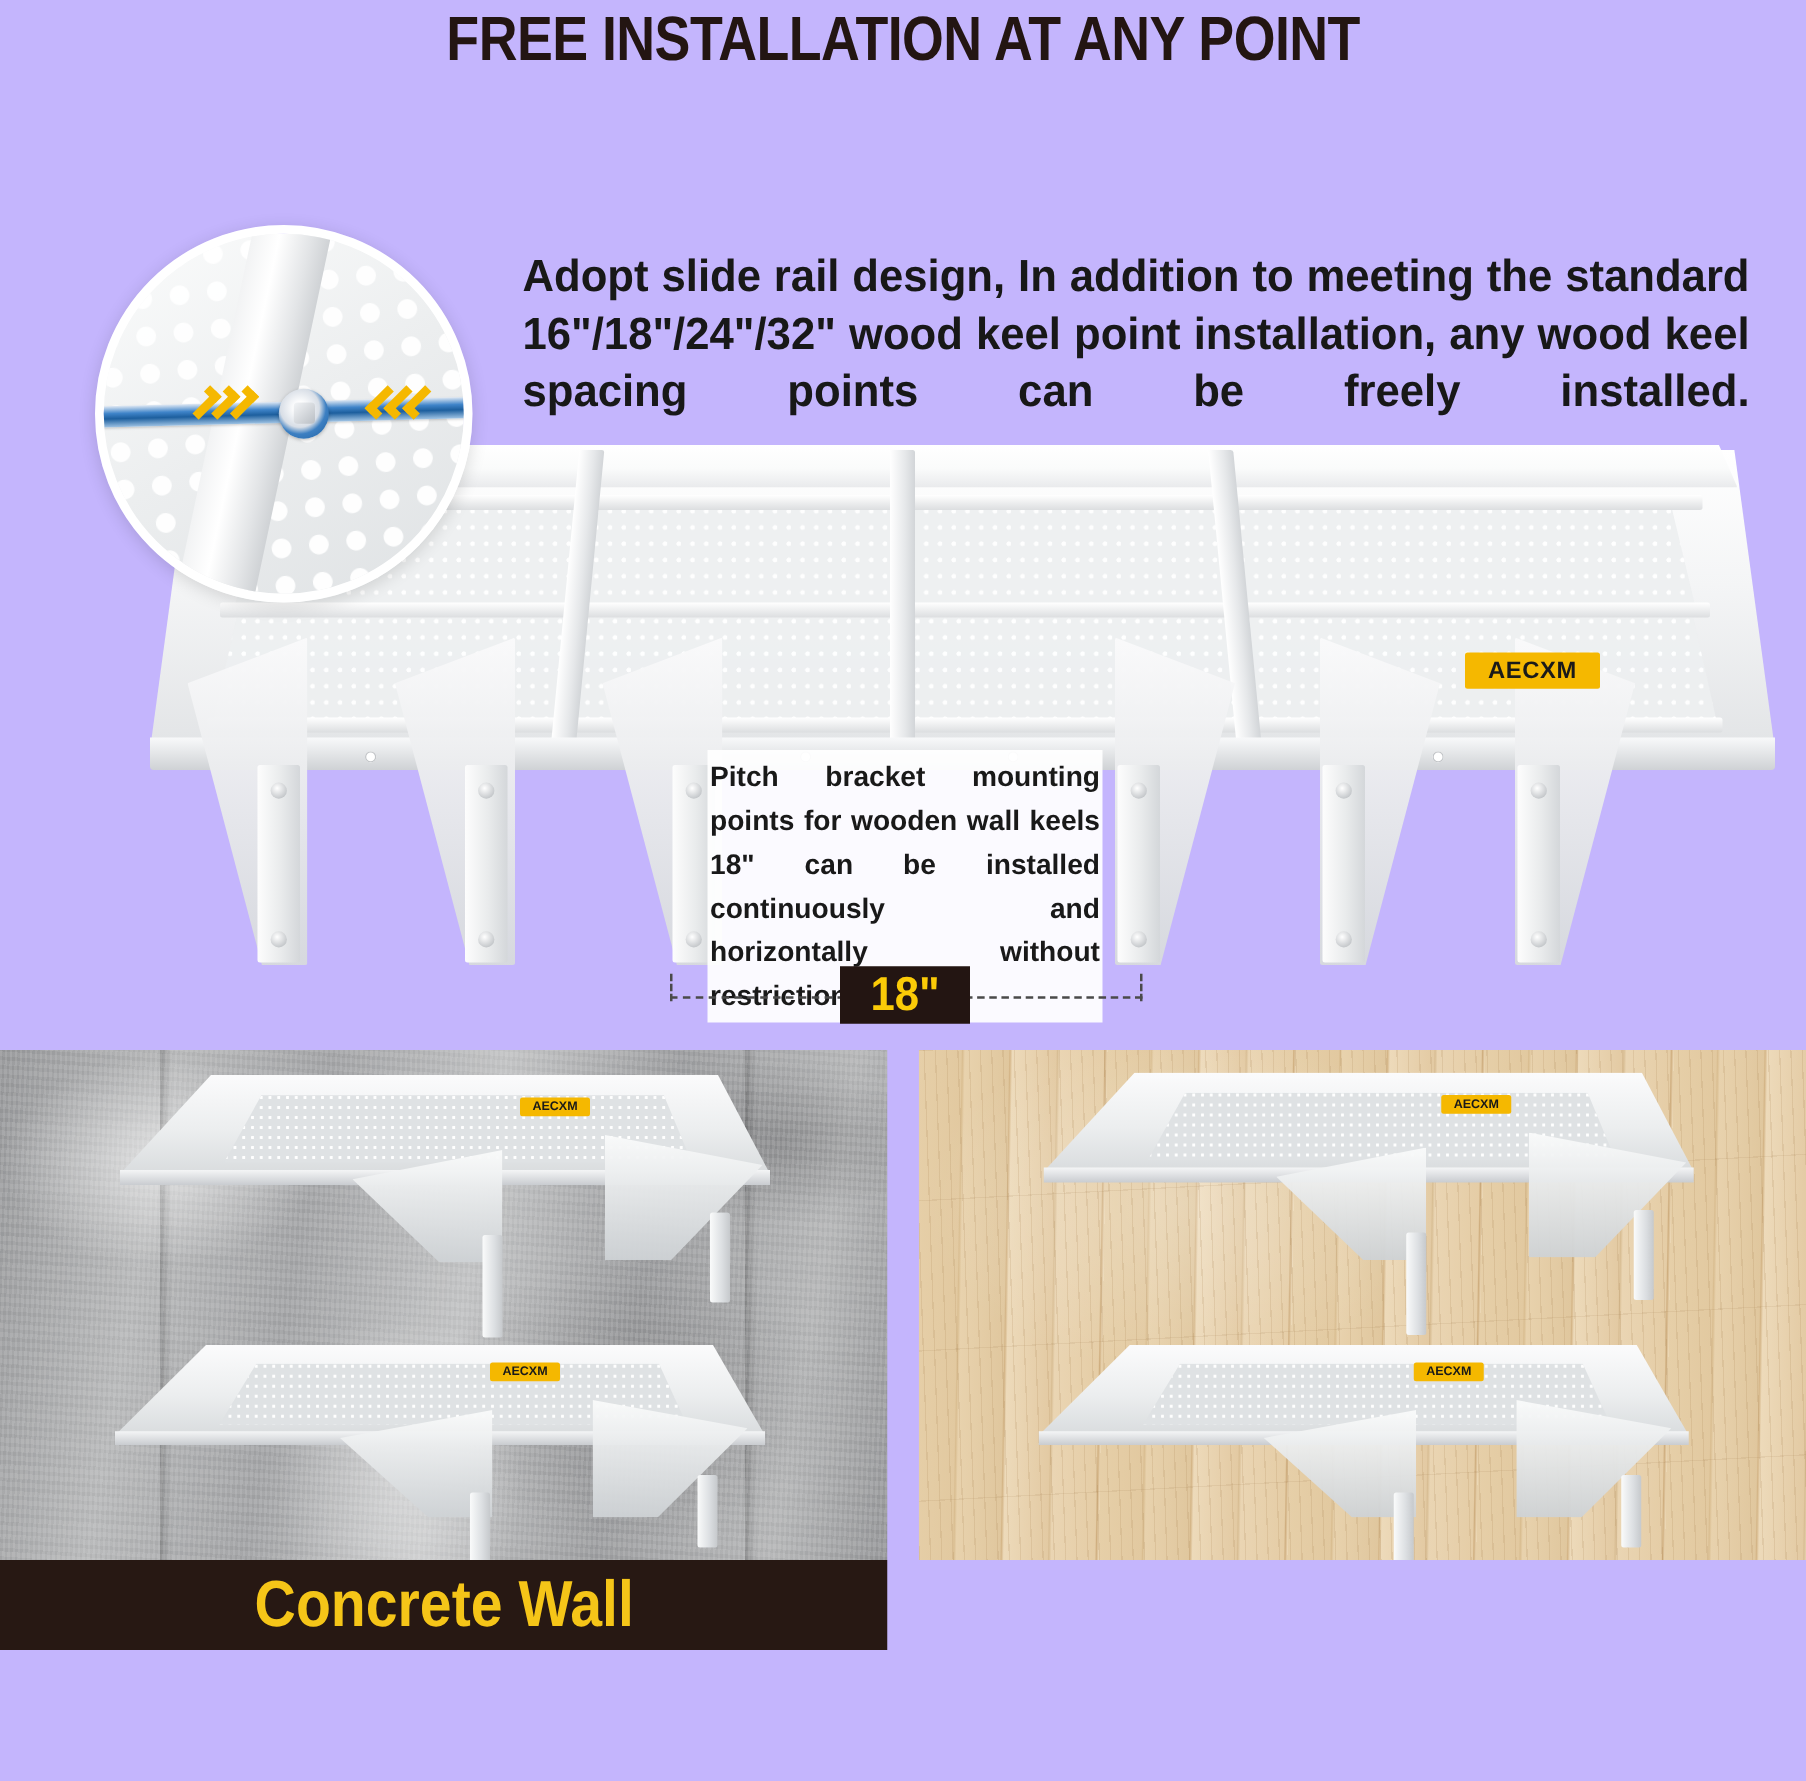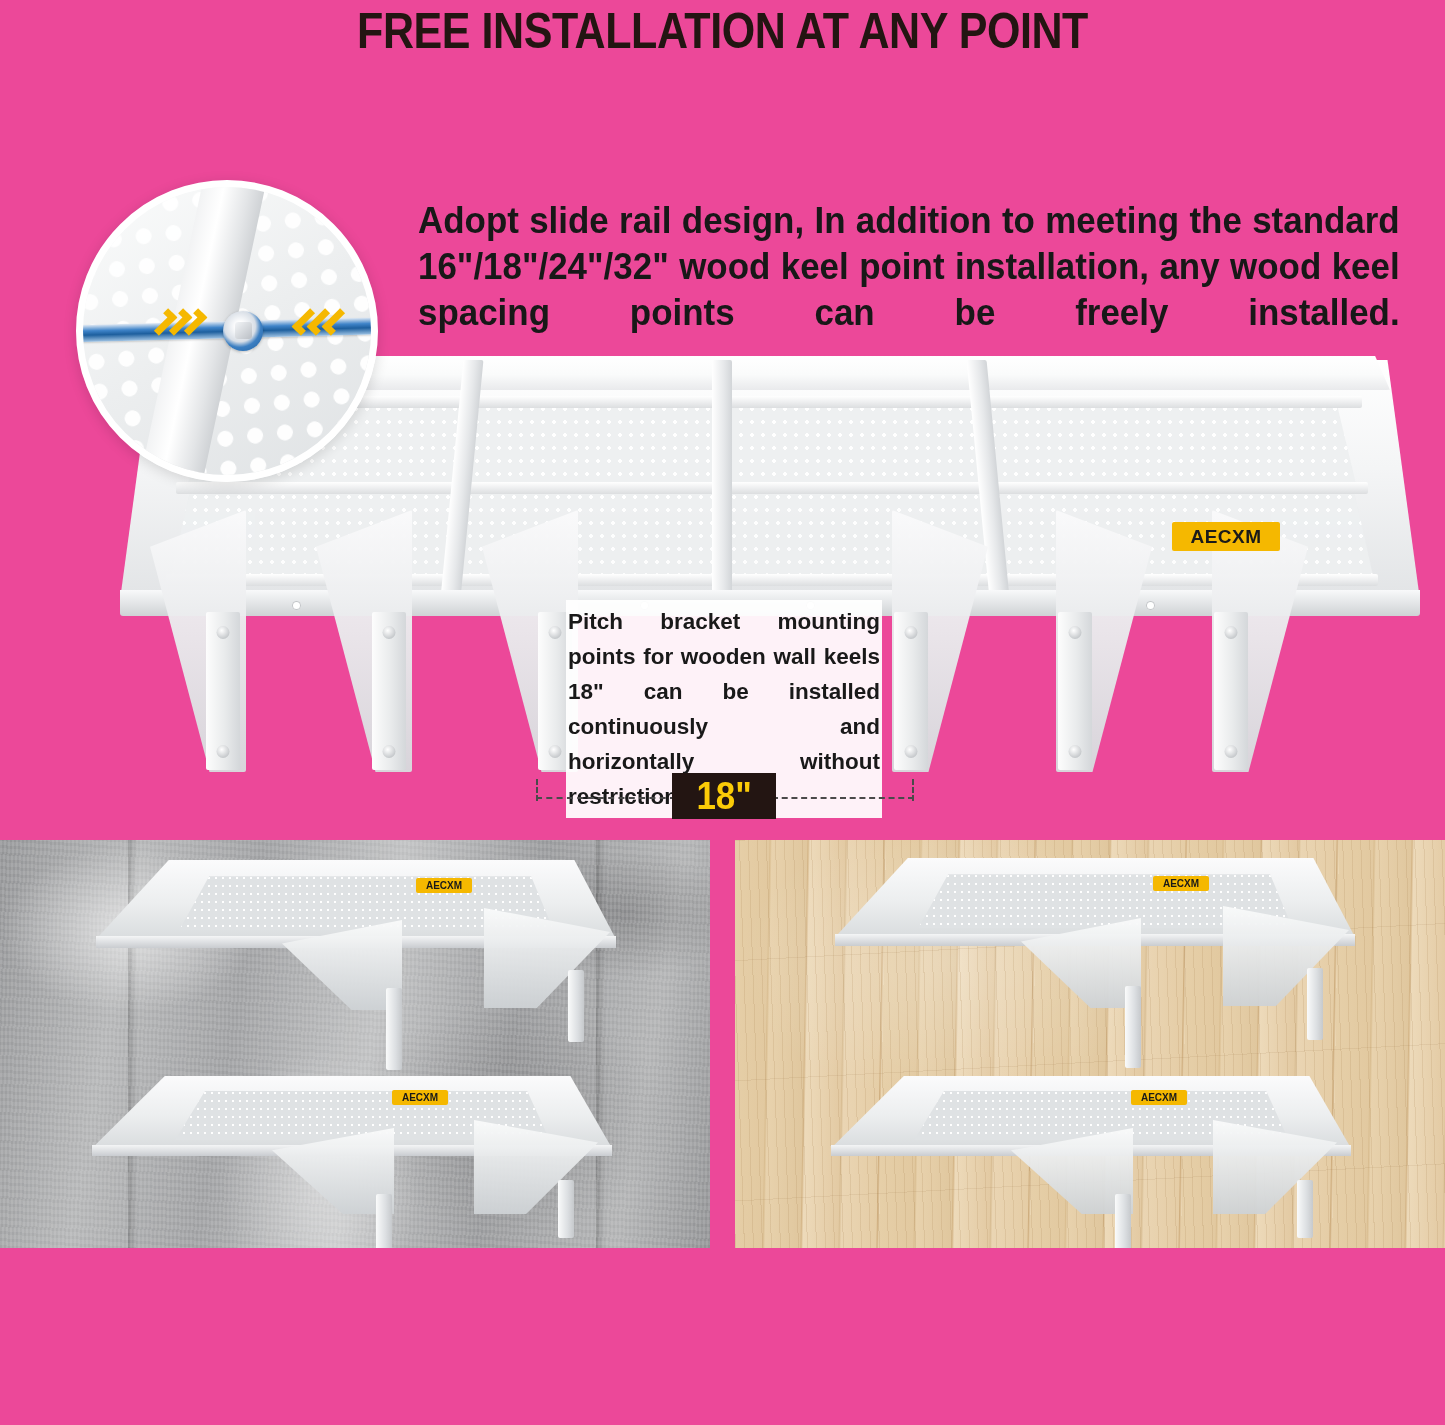--- a/index.html
+++ b/index.html
@@ -2,21 +2,21 @@
 <html><head>
 <meta charset="utf-8">
 <style>
   * { box-sizing: border-box; margin: 0; padding: 0; }
   html, body {
     width: 1445px; height: 1425px;
     background: #ffffff;
     font-family: "Liberation Sans", sans-serif;
     overflow: hidden;
   }
-  .page { position: relative; width: 1445px; height: 1425px; background:#ec4899; }
+  .page { position: relative; width: 1445px; height: 1425px; background:#c4b5fd; }
 
   
   .main-title {
     position: absolute; left: 0; top: 2px; width: 1445px;
     text-align: center;
     font-family: "Liberation Sans Narrow", "Liberation Sans", sans-serif;
     font-weight: 700;
     font-size: 50px;
     line-height: 58px;
     letter-spacing: -0.5px;
@@ -452,20 +452,23 @@
           <div class="ms-brand" style="left:300px; top:14px;">
             <span>AECXM</span>
           </div>
           <div class="ms-web" style="left:180px; top:52px; width:122px; height:86px; clip-path:polygon(100% 0%,100% 100%,58% 100%,0% 26%);"></div>
           <div class="ms-web" style="left:382px; top:44px; width:124px; height:94px; clip-path:polygon(0% 0%,0% 100%,42% 100%,100% 24%);"></div>
           <div class="ms-leg" style="left:284px; top:118px; height:66px;"></div>
           <div class="ms-leg" style="left:466px; top:104px; height:58px;"></div>
         </div>
       </div>
 
+      <div class="cap-dark">
+        <span>Concrete Wall</span>
+      </div>
     </div>
 
     <div class="panel right">
       <div class="photo">
         <div class="wall-wood"></div>
 
         <div class="mini-shelf" style="left:100px; top:18px; width:520px; height:180px;">
           <div class="ms-top"></div>
           <div class="ms-mesh"></div>
           <div class="ms-lip"></div>

